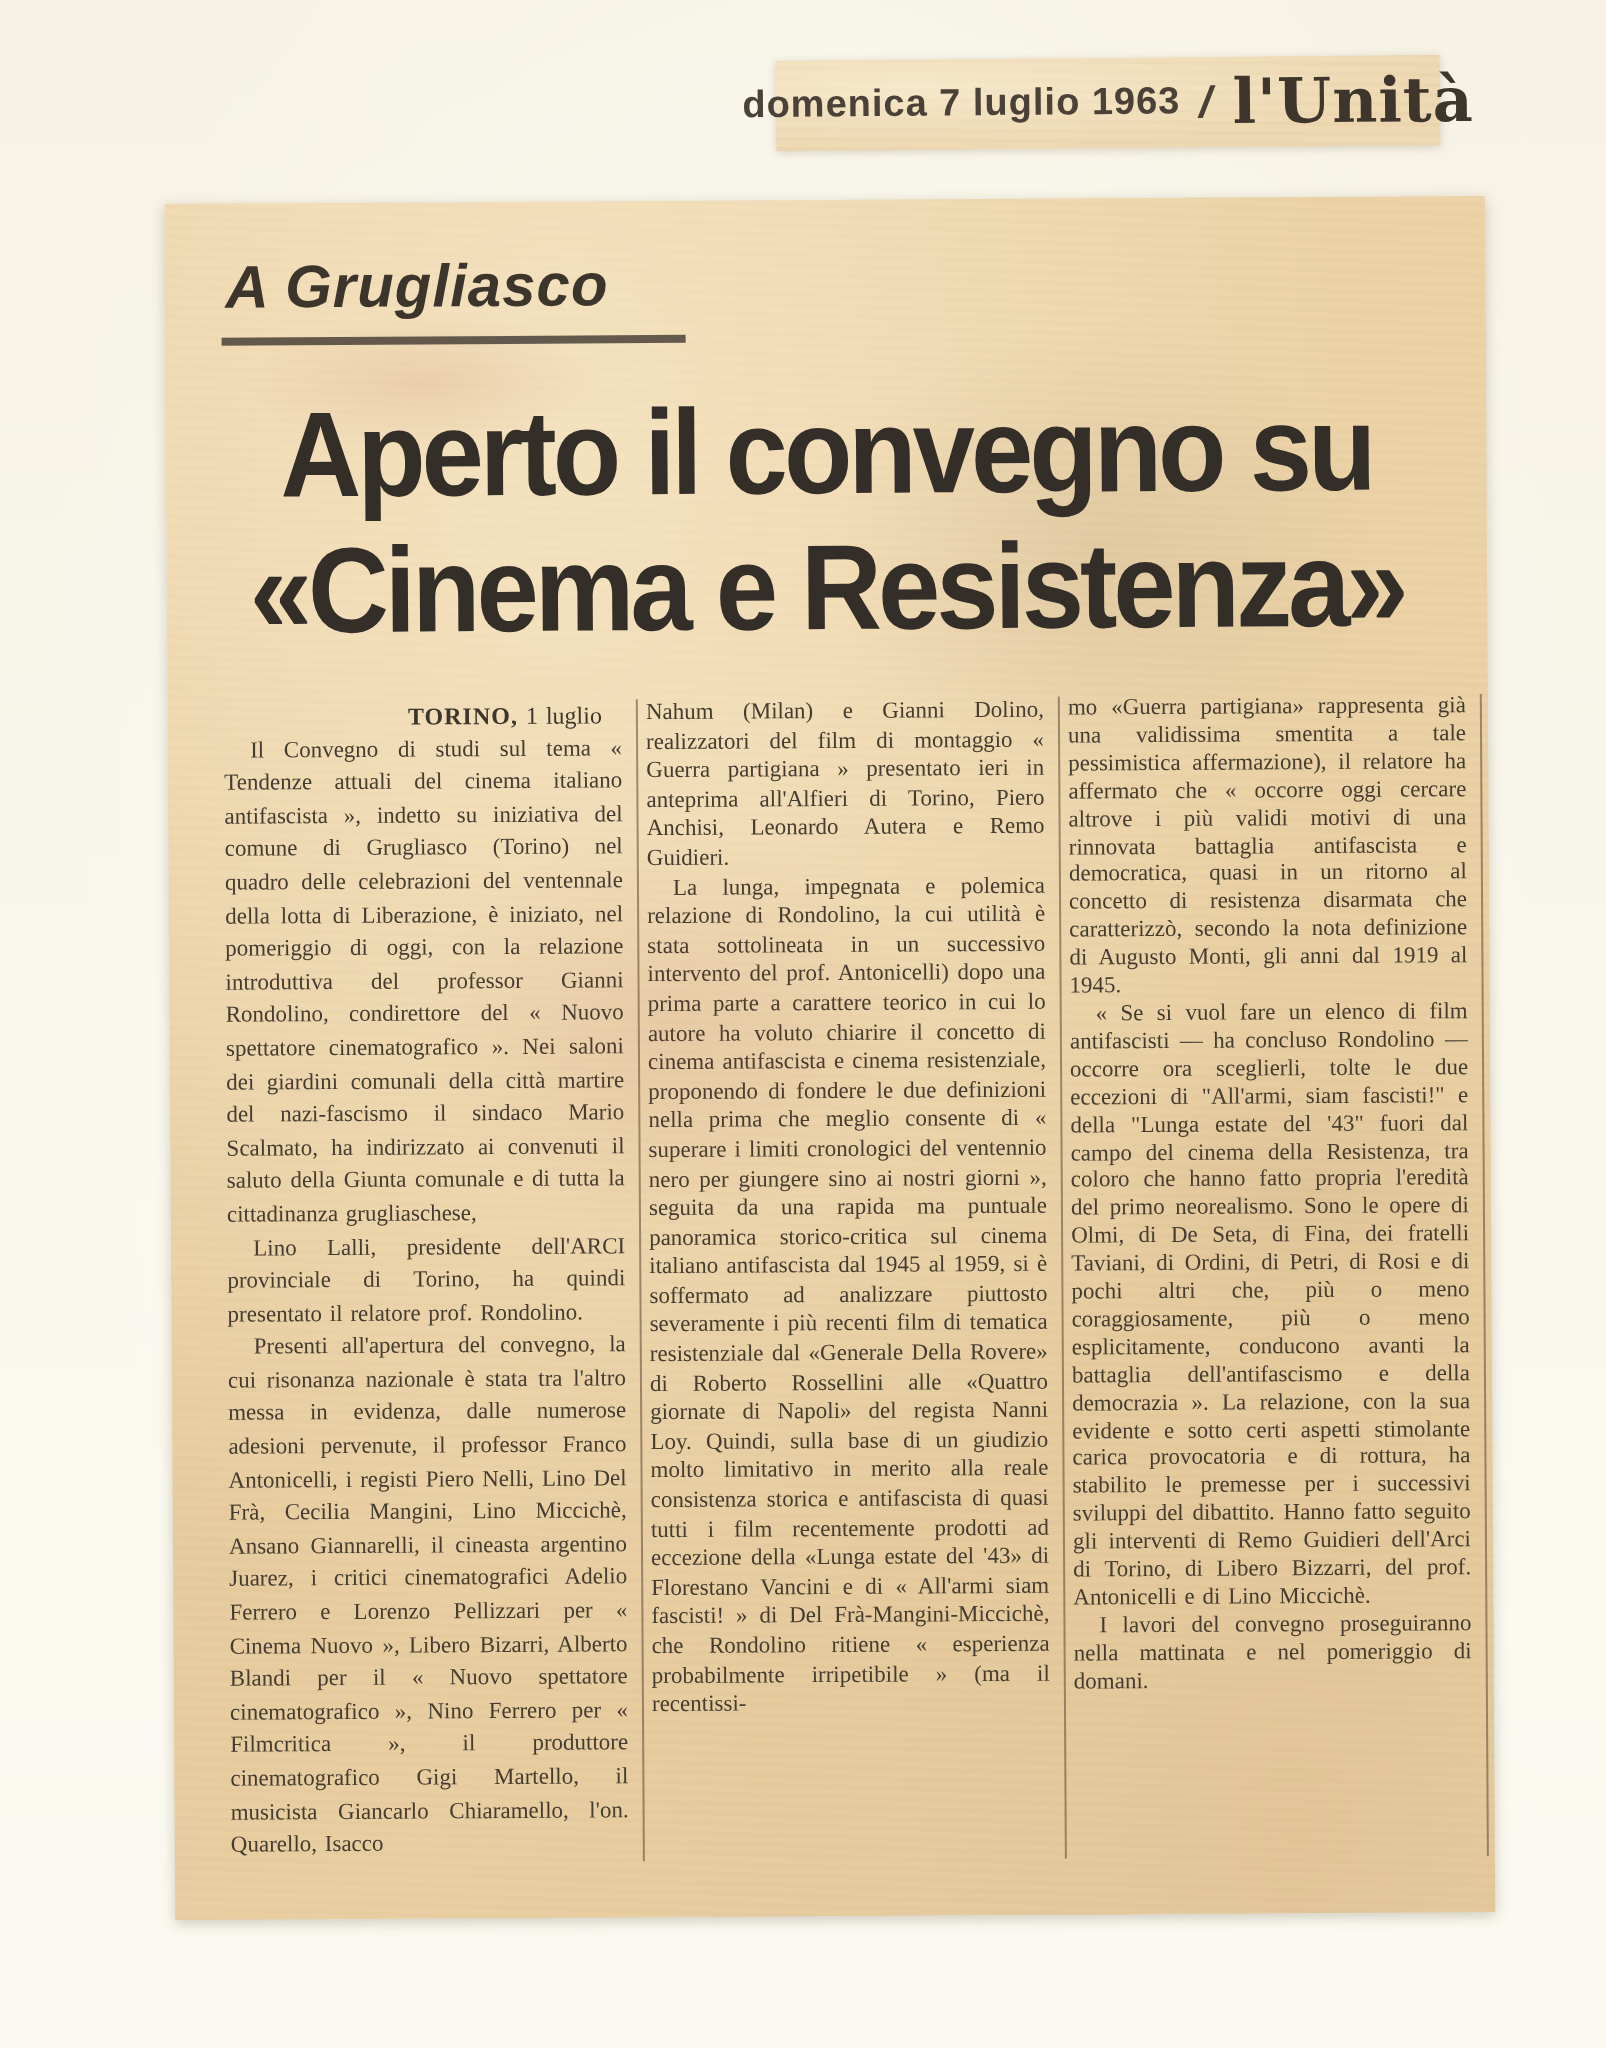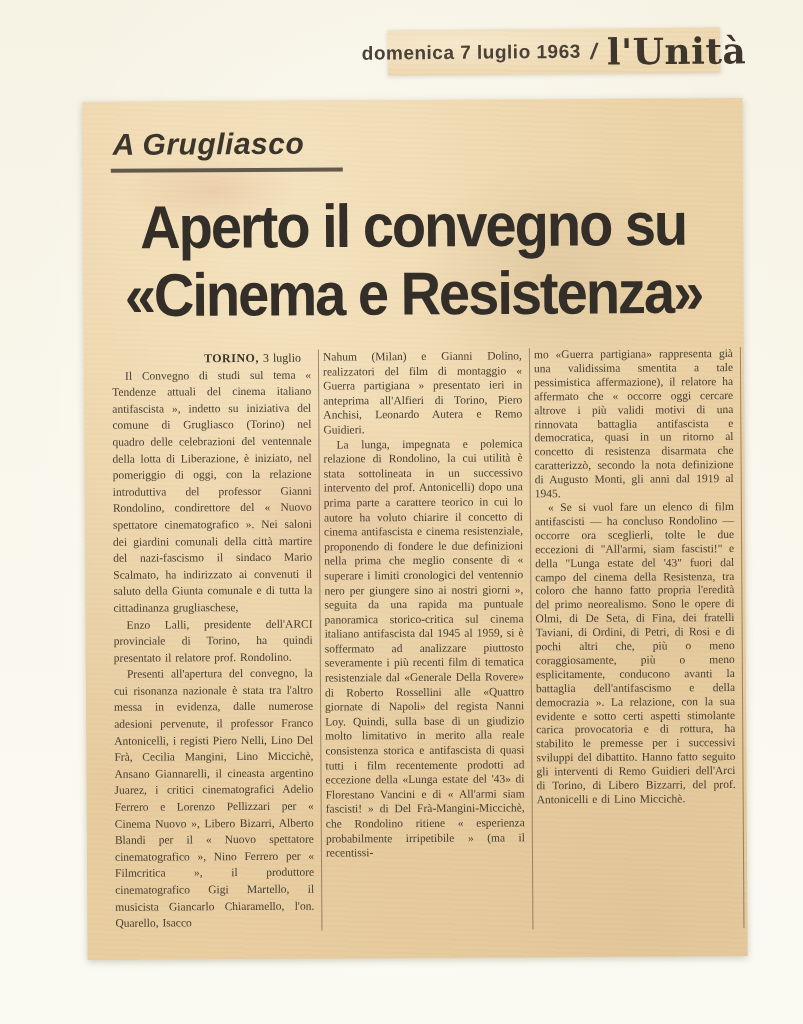--- a/index.html
+++ b/index.html
@@ -26,21 +26,21 @@
   .strip .date{
     font-family:"Liberation Sans",sans-serif;font-weight:700;
     font-size:19px;color:#4a4137;letter-spacing:.5px;
   }
   .strip .sep{
     font-family:"Liberation Sans",sans-serif;font-weight:700;
     font-size:22px;color:#4a4137;transform:skewX(-12deg);display:inline-block;
   }
   .strip .unita{
     font-family:"DejaVu Serif",serif;font-weight:700;
-    font-size:36px;color:#3e362c;letter-spacing:.5px;
+    font-size:31px;color:#3e362c;letter-spacing:.5px;
   }
   
   .clip{
     position:absolute;left:85px;top:100px;width:660px;height:858px;
     background:#ecd3a7;
     background-image:
       radial-gradient(ellipse at 30% 15%, rgba(255,246,222,.45), transparent 60%),
       radial-gradient(ellipse at 85% 95%, rgba(185,145,95,.20), transparent 55%),
       radial-gradient(ellipse at 5% 80%, rgba(200,160,110,.15), transparent 50%),
       repeating-linear-gradient(2deg, rgba(120,90,60,.025) 0 2px, transparent 2px 5px);
@@ -115,27 +115,28 @@
   <div class="kicker">A Grugliasco</div>
   <div class="kicker-rule"></div>
 
   <h1 class="headline">
     <span class="hl1">Aperto il convegno su</span>
     <span class="hl2">«Cinema e Resistenza»</span>
   </h1>
 
   <div class="cols">
     <div class="col col-1">
-      <p class="dateline"><b>TORINO,</b> <span>3 luglio</span></p>
+      <p class="dateline"><b>TORINO,</b> <span>1 luglio</span></p>
       <p>Il Convegno di studi sul tema « Tendenze attuali del cinema italiano antifascista », indetto su iniziativa del comune di Grugliasco (Torino) nel quadro delle celebrazioni del ventennale della lotta di Liberazione, è iniziato, nel pomeriggio di oggi, con la relazione introduttiva del professor Gianni Rondolino, condirettore del « Nuovo spettatore cinematografico ». Nei saloni dei giardini comunali della città martire del nazi-fascismo il sindaco Mario Scalmato, ha indirizzato ai convenuti il saluto della Giunta comunale e di tutta la cittadinanza grugliaschese,</p>
-      <p>Enzo Lalli, presidente dell'ARCI provinciale di Torino, ha quindi presentato il relatore prof. Rondolino.</p>
+      <p>Lino Lalli, presidente dell'ARCI provinciale di Torino, ha quindi presentato il relatore prof. Rondolino.</p>
       <p>Presenti all'apertura del convegno, la cui risonanza nazionale è stata tra l'altro messa in evidenza, dalle numerose adesioni pervenute, il professor Franco Antonicelli, i registi Piero Nelli, Lino Del Frà, Cecilia Mangini, Lino Miccichè, Ansano Giannarelli, il cineasta argentino Juarez, i critici cinematografici Adelio Ferrero e Lorenzo Pellizzari per « Cinema Nuovo », Libero Bizarri, Alberto Blandi per il « Nuovo spettatore cinematografico », Nino Ferrero per « Filmcritica », il produttore cinematografico Gigi Martello, il musicista Giancarlo Chiaramello, l'on. Quarello, Isacco</p>
     </div>
     <div class="col col-2">
       <p class="cont">Nahum (Milan) e Gianni Dolino, realizzatori del film di montaggio « Guerra partigiana » presentato ieri in anteprima all'Alfieri di Torino, Piero Anchisi, Leonardo Autera e Remo Guidieri.</p>
       <p>La lunga, impegnata e polemica relazione di Rondolino, la cui utilità è stata sottolineata in un successivo intervento del prof. Antonicelli) dopo una prima parte a carattere teorico in cui lo autore ha voluto chiarire il concetto di cinema antifascista e cinema resistenziale, proponendo di fondere le due definizioni nella prima che meglio consente di « superare i limiti cronologici del ventennio nero per giungere sino ai nostri giorni », seguita da una rapida ma puntuale panoramica storico-critica sul cinema italiano antifascista dal 1945 al 1959, si è soffermato ad analizzare piuttosto severamente i più recenti film di tematica resistenziale dal «Generale Della Rovere» di Roberto Rossellini alle «Quattro giornate di Napoli» del regista Nanni Loy. Quindi, sulla base di un giudizio molto limitativo in merito alla reale consistenza storica e antifascista di quasi tutti i film recentemente prodotti ad eccezione della «Lunga estate del '43» di Florestano Vancini e di « All'armi siam fascisti! » di Del Frà-Mangini-Miccichè, che Rondolino ritiene « esperienza probabilmente irripetibile » (ma il recentissi-</p>
     </div>
     <div class="col col-3">
       <p class="cont">mo «Guerra partigiana» rappresenta già una validissima smentita a tale pessimistica affermazione), il relatore ha affermato che « occorre oggi cercare altrove i più validi motivi di una rinnovata battaglia antifascista e democratica, quasi in un ritorno al concetto di resistenza disarmata che caratterizzò, secondo la nota definizione di Augusto Monti, gli anni dal 1919 al 1945.</p>
       <p>« Se si vuol fare un elenco di film antifascisti — ha concluso Rondolino — occorre ora sceglierli, tolte le due eccezioni di "All'armi, siam fascisti!" e della "Lunga estate del '43" fuori dal campo del cinema della Resistenza, tra coloro che hanno fatto propria l'eredità del primo neorealismo. Sono le opere di Olmi, di De Seta, di Fina, dei fratelli Taviani, di Ordini, di Petri, di Rosi e di pochi altri che, più o meno coraggiosamente, più o meno esplicitamente, conducono avanti la battaglia dell'antifascismo e della democrazia ». La relazione, con la sua evidente e sotto certi aspetti stimolante carica provocatoria e di rottura, ha stabilito le premesse per i successivi sviluppi del dibattito. Hanno fatto seguito gli interventi di Remo Guidieri dell'Arci di Torino, di Libero Bizzarri, del prof. Antonicelli e di Lino Miccichè.</p>
+      <p>I lavori del convegno proseguiranno nella mattinata e nel pomeriggio di domani.</p>
     </div>
   </div>
 </div>
 
 </body></html>

